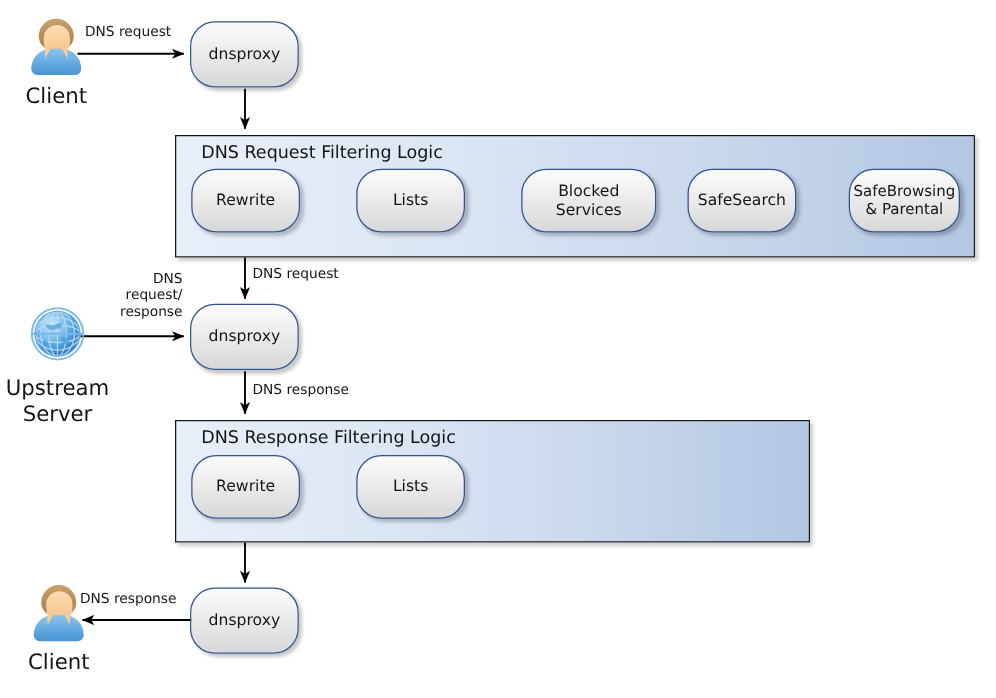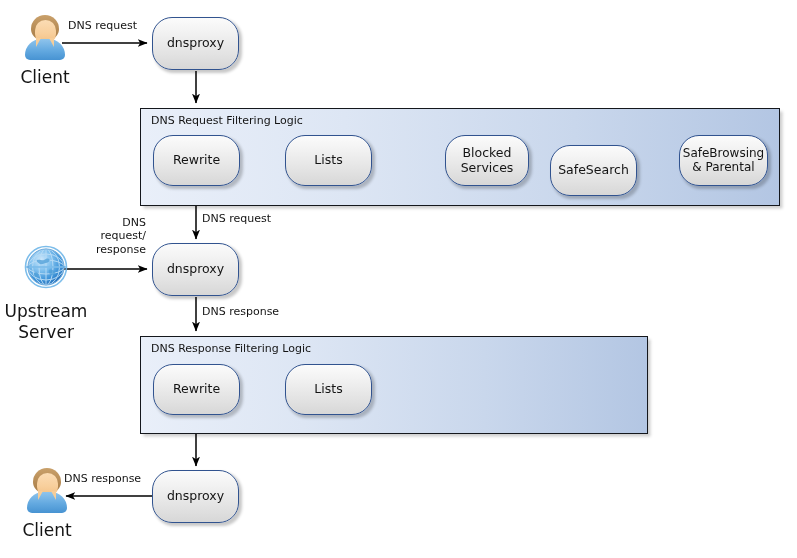--- a/index.html
+++ b/index.html
@@ -42,22 +42,22 @@
 
   
   .group {
     position: absolute;
     border: 1.3px solid #14171c;
     background: linear-gradient(to right, #e9eff9 0%, #dde6f4 32%, #c9d7ec 68%, #b3c6e3 100%);
     box-shadow: 2.5px 2.5px 3px rgba(0,0,0,0.20);
   }
   .group-title {
     position: absolute;
-    left: 10px; top: 5px;
-    font-size: 11px;
+    left: 20px; top: 5px;
+    font-size: 14px;
     color: #141414;
     white-space: nowrap;
   }
 
   
   .label {
     position: absolute;
     font-size: 11px;
     line-height: 1.22;
     color: #141414;
@@ -171,23 +171,23 @@
   <div class="label" style="left:68px; top:19px;">DNS request</div>
 
   <div class="box" style="left:152px; top:17px; width:87px; height:53px;">dnsproxy</div>
 
   <div class="group" style="left:140px; top:108px; width:640px; height:98px;">
     <div class="group-title">DNS Request Filtering Logic</div>
   </div>
 
   <div class="box" style="left:153px; top:135px; width:87px; height:51px;">Rewrite</div>
   <div class="box" style="left:285px; top:135px; width:87px; height:51px;">Lists</div>
-  <div class="box" style="left:417px; top:135px; width:84px; height:51px;margin-left:28px;">Blocked
+  <div class="box" style="left:417px; top:135px; width:108px; height:51px;">Blocked
 Services</div>
-  <div class="box" style="left:550px; top:135px; width:87px; height:51px;margin-top:10px;">SafeSearch</div>
+  <div class="box" style="left:550px; top:135px; width:87px; height:51px;">SafeSearch</div>
   <div class="box" style="left:679px; top:135px; width:89px; height:51px; font-size:12px;">SafeBrowsing
 &amp; Parental</div>
 
   <div class="label" style="left:202px; top:212px;">DNS request</div>
 
   <div class="globe" style="left:22px; top:243px;">
     <svg viewBox="0 0 48 48" width="48" height="48">
       <defs>
         <radialGradient id="gsph" cx="36%" cy="30%" r="72%">
           <stop offset="0%" stop-color="#cfe8fb"></stop>

